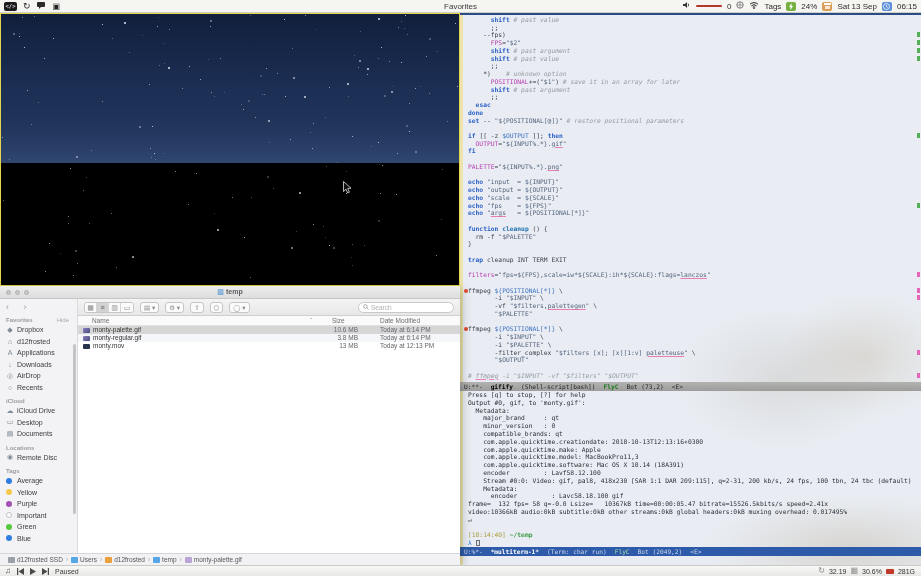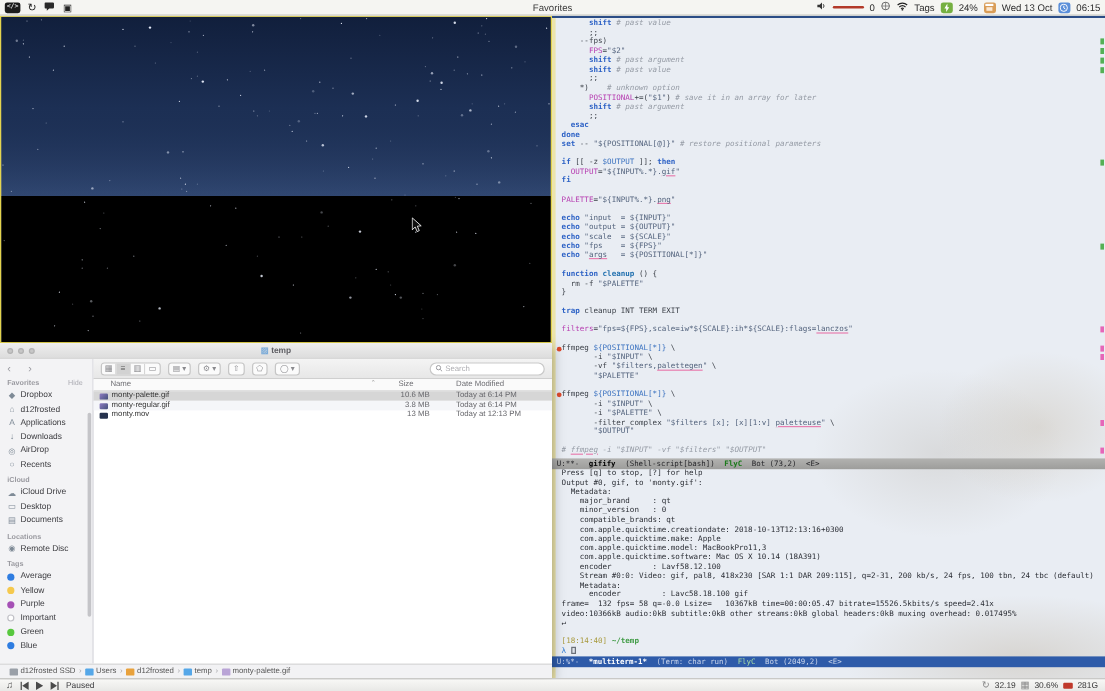--- a/index.html
+++ b/index.html
@@ -168,21 +168,21 @@
             <path d="M3.5 0 1 4h1.5L2.5 7 5 3H3.5z" fill="#fff"></path>
           </svg>
       </span>
       <span>24%</span>
       <span class="chip orange">
         <svg width="7" height="7" viewBox="0 0 7 7">
             <rect x="0" y="0" width="7" height="2" fill="#fff"></rect>
             <rect x="1" y="3" width="5" height="3" fill="#fbe8d2"></rect>
           </svg>
       </span>
-      <span>Wed 13 Oct</span>
+      <span>Sat 13 Sep</span>
       <span class="chip blue">
         <svg width="7" height="7" viewBox="0 0 7 7">
             <circle cx="3.5" cy="3.5" r="3" fill="none" stroke="#fff" stroke-width=".8"></circle>
             <path d="M3.5 1.8v1.9l1.3.8" stroke="#fff" stroke-width=".8" fill="none"></path>
           </svg>
       </span>
       <span>06:15</span>
     </div>
   </div>
 

